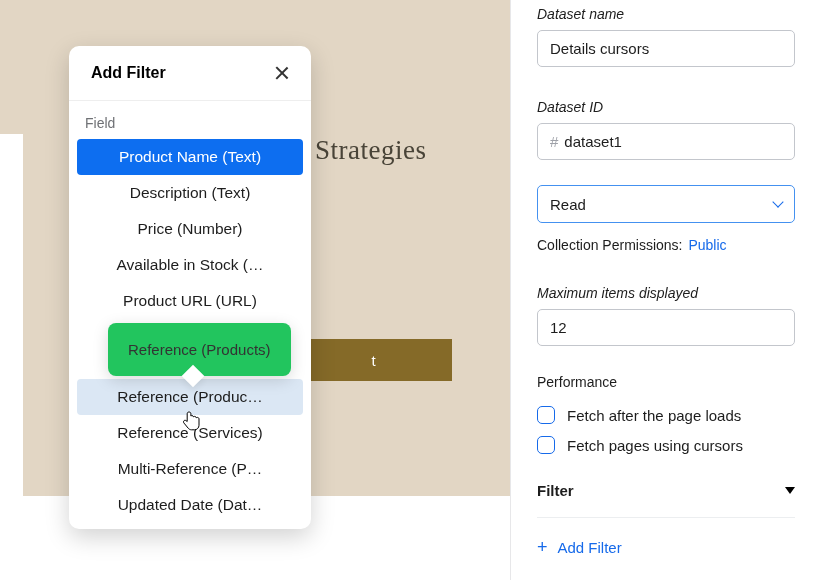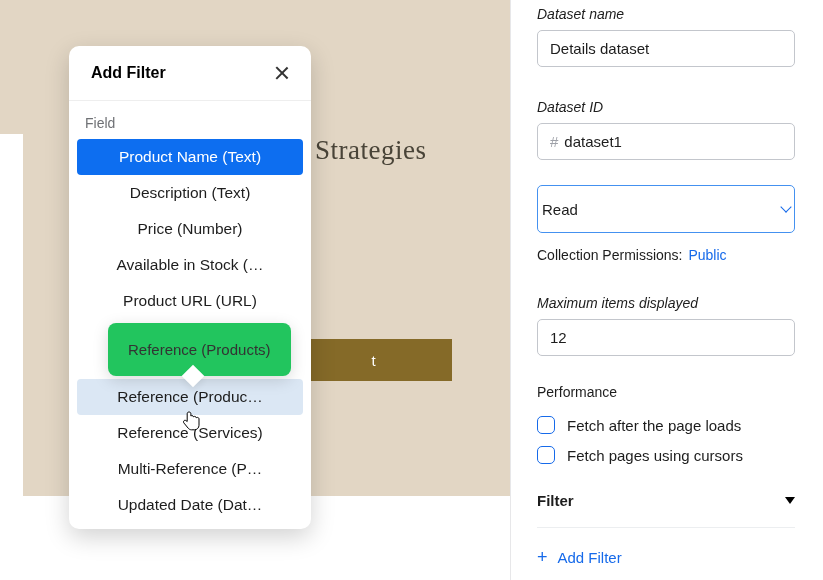--- a/index.html
+++ b/index.html
@@ -229,24 +229,24 @@
       color: #1d1d1d;
     }
     .text-input .hash {
       color: #9ea1a8;
       margin-right: 6px;
     }
     .section-gap { height: 24px; }
     .section-gap2 { height: 25px; }
     .select {
       width: 100%;
-      height: 48px;
+      height: 38px;
       border: 1px solid #4491f0;
       border-radius: 5px;
-      padding: 0 4px;
+      padding: 0 12px;
       display: flex;
       align-items: center;
       justify-content: space-between;
       color: #1d1d1d;
       font-size: 15px;
       cursor: pointer;
     }
     .chev-down-blue {
       width: 8px;
       height: 8px;
@@ -376,21 +376,21 @@
 <div class="cursor">
   <svg width="18" height="20" viewBox="0 0 18 20">
     <path d="M6 1 C5 1 4.2 1.6 4.2 2.8 L4.2 10.5 L3 9.6 C2.2 9 1 9.3 0.6 10.2 C0.3 10.9 0.5 11.6 1 12.1 L5.2 17.2 C6 18.2 7.2 18.8 8.5 18.8 L11.5 18.8 C14 18.8 16 16.8 16 14.3 L16 8 C16 7.1 15.3 6.4 14.4 6.4 C14 6.4 13.6 6.5 13.3 6.8 C13.2 6 12.5 5.4 11.7 5.4 C11.3 5.4 10.9 5.6 10.6 5.8 C10.4 5.1 9.8 4.6 9 4.6 C8.6 4.6 8.2 4.8 7.9 5 L7.9 2.8 C7.9 1.6 7 1 6 1 Z" fill="#fff" stroke="#000" stroke-width="1"></path>
   </svg>
 </div>
 
 <div class="panel">
 
   <div class="form-label first">Dataset name</div>
   <div class="text-input">
-    <span>Details dataset</span>
+    <span>Details cursors</span>
   </div>
 
   <div class="section-gap"></div>
 
   <div class="form-label">Dataset ID</div>
   <div class="text-input">
     <span class="hash">#</span>
     <span>dataset1</span>
   </div>
 

